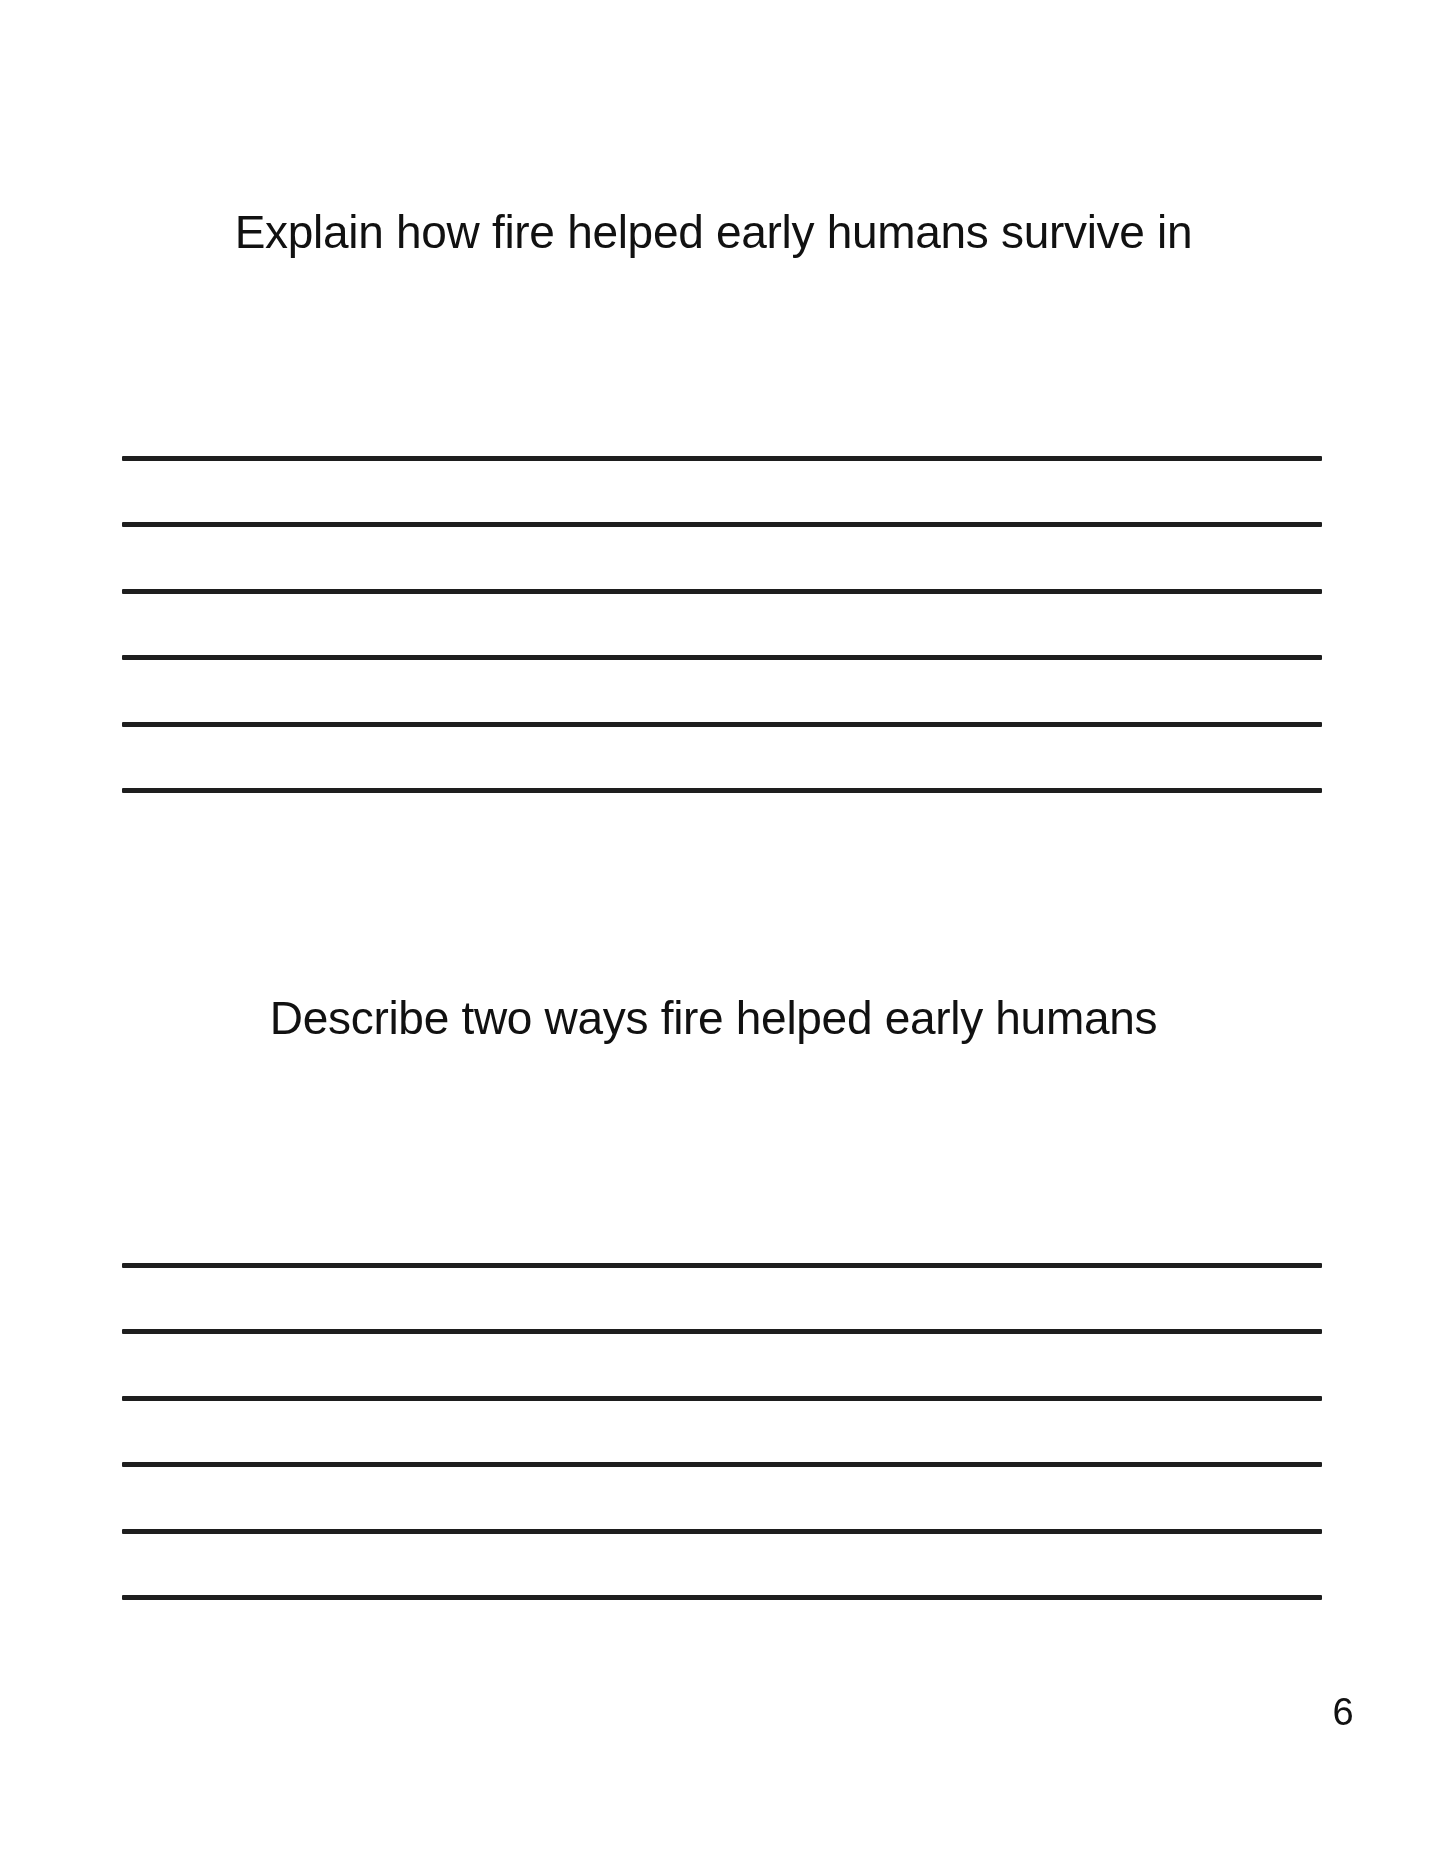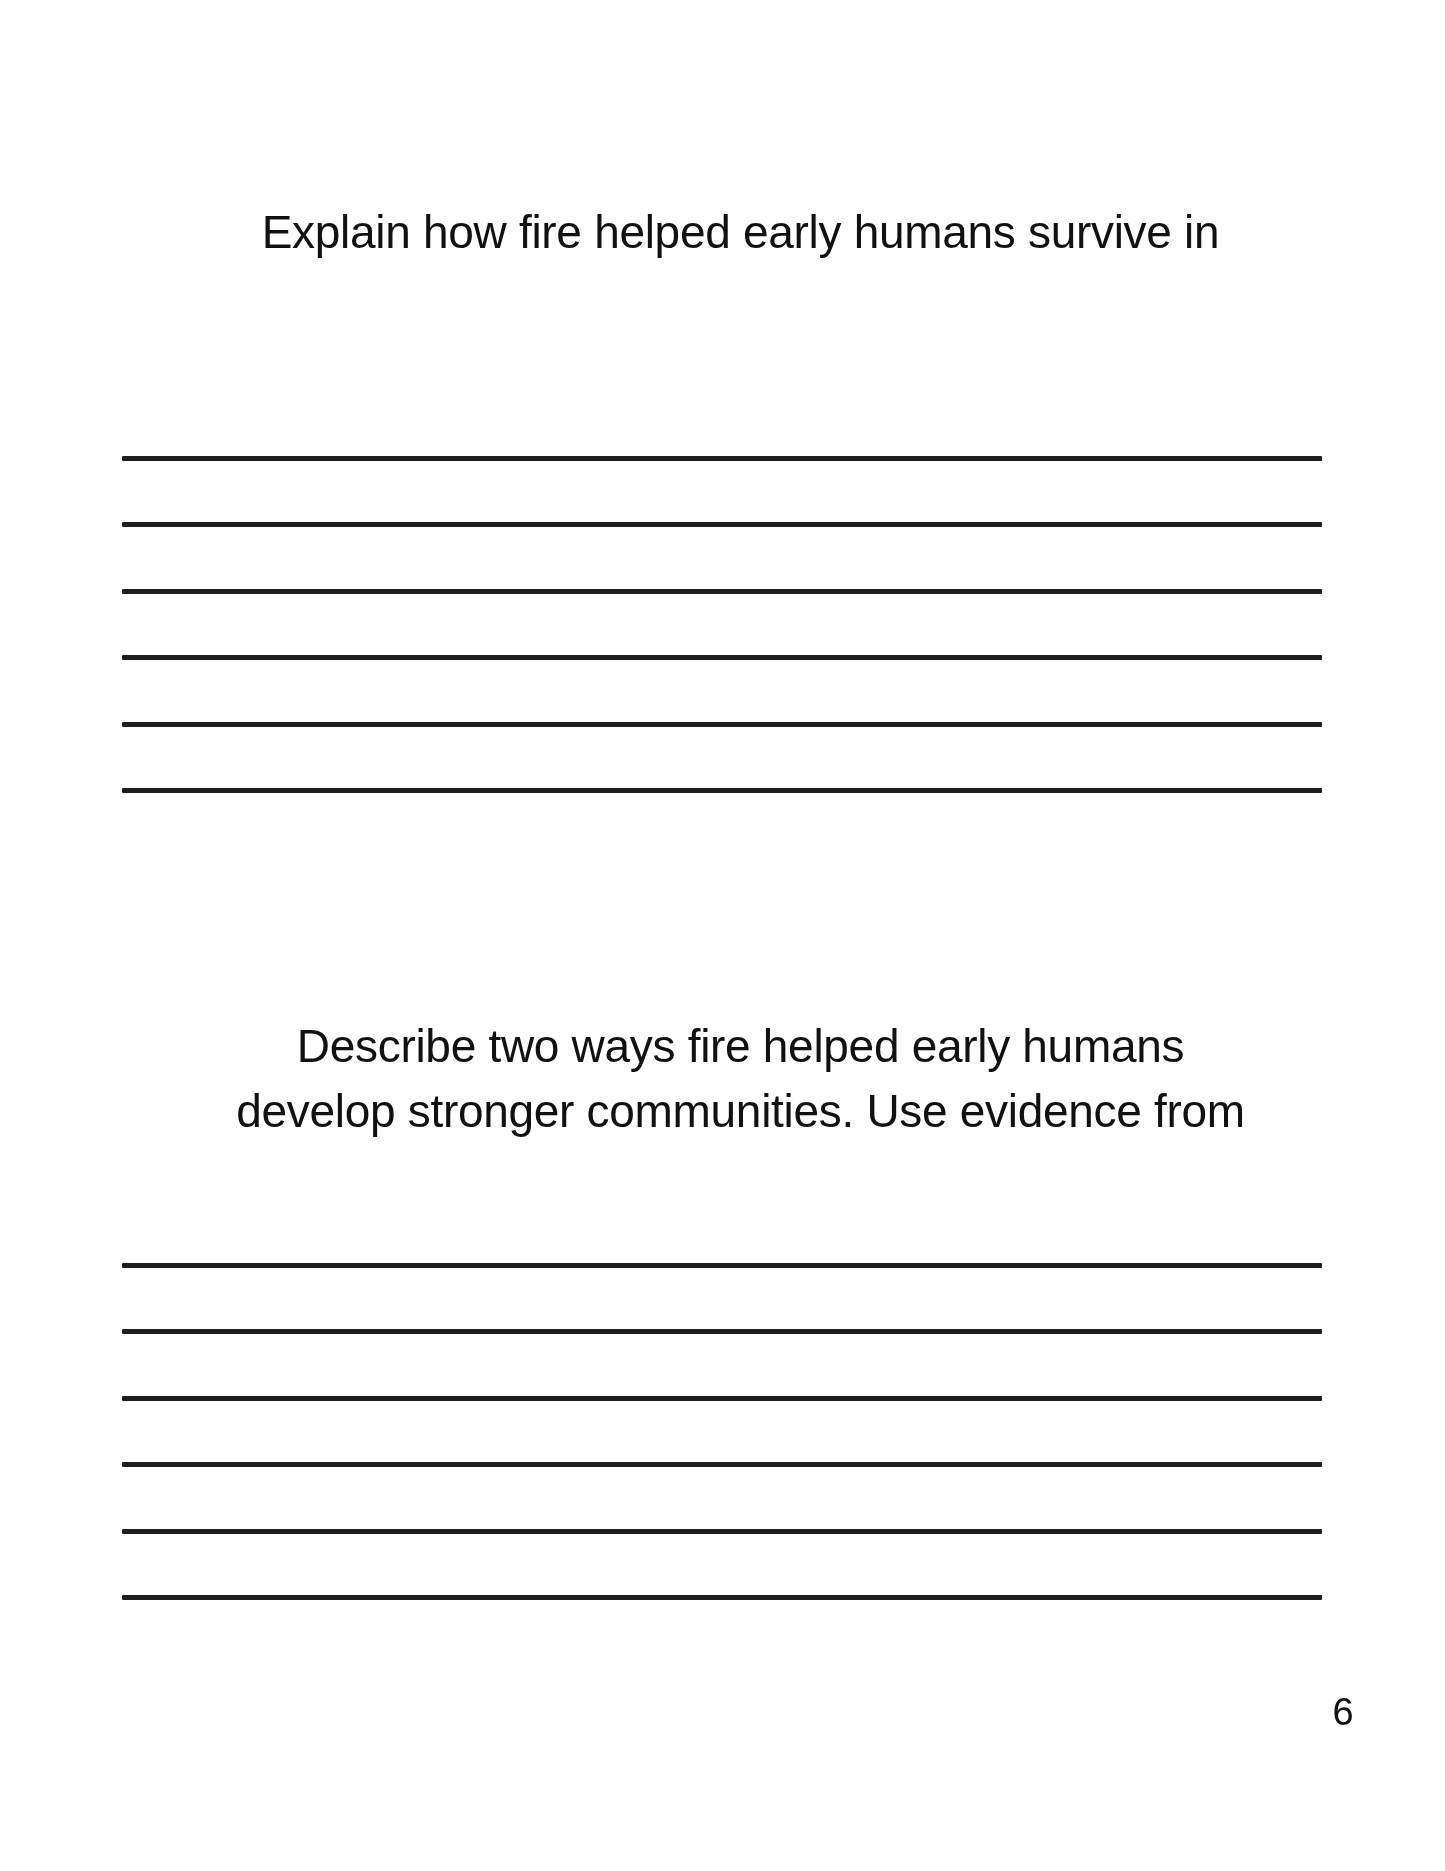--- a/index.html
+++ b/index.html
@@ -10,21 +10,21 @@
     body {
       width: 1445px;
       height: 1871px;
       position: relative;
       overflow: hidden;
       font-family: "Liberation Sans", "DejaVu Sans", sans-serif;
       color: #111111;
     }
     .question {
       position: absolute;
-      left: 118px;
+      left: 91px;
       width: 1245px;
       text-align: center;
       font-size: 46px;
       line-height: 65px;
       letter-spacing: -0.3px;
     }
     .question .qline {
       display: block;
       white-space: nowrap;
     }
@@ -62,23 +62,22 @@
 
 <div class="answer-lines" style="top:456px;">
   <div class="answer-line" style="top:0px;"></div>
   <div class="answer-line" style="top:66px;"></div>
   <div class="answer-line" style="top:133px;"></div>
   <div class="answer-line" style="top:199px;"></div>
   <div class="answer-line" style="top:266px;"></div>
   <div class="answer-line" style="top:332px;"></div>
 </div>
 
-<div class="question" style="top:986px;margin-top:28px;">
+<div class="question" style="top:986px;">
   <span class="qline">Describe two ways fire helped early humans</span>
-  <span class="qline">develop stronger communities. Use evidence from</span>
 </div>
 
 <div class="answer-lines" style="top:1263px;">
   <div class="answer-line" style="top:0px;"></div>
   <div class="answer-line" style="top:66px;"></div>
   <div class="answer-line" style="top:133px;"></div>
   <div class="answer-line" style="top:199px;"></div>
   <div class="answer-line" style="top:266px;"></div>
   <div class="answer-line" style="top:332px;"></div>
 </div>

